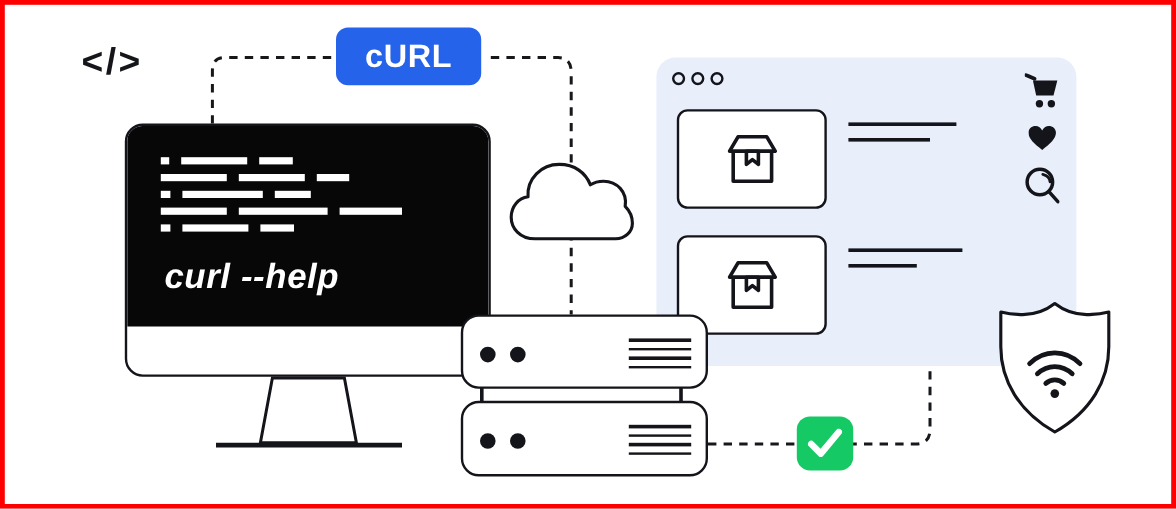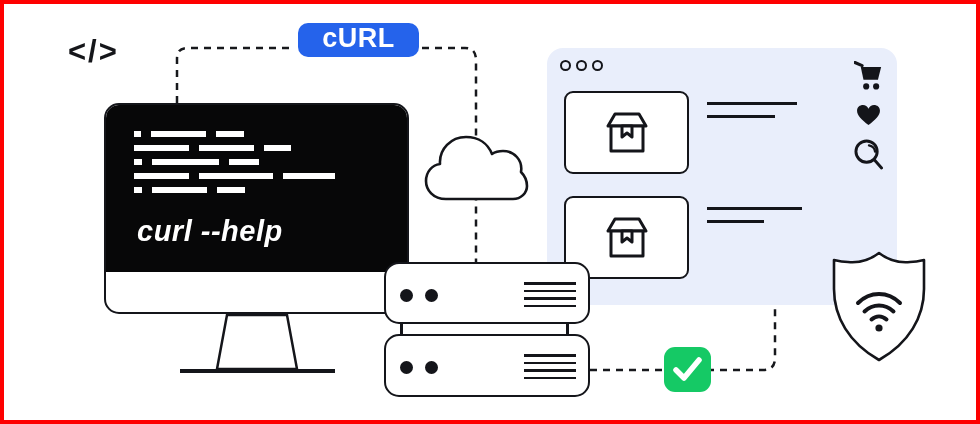--- a/index.html
+++ b/index.html
@@ -9,22 +9,22 @@
   svg{display:block;}
 
   
   .connectors{left:0;top:0;z-index:1;}
 
   
   .code-icon{left:64px;top:30px;z-index:6;font-weight:700;font-size:31px;
              letter-spacing:2px;color:#15161a;}
 
   
-  .curl-badge{left:294px;top:19px;width:121px;height:34px;background:#2563eb;
-              border-radius:10px;z-index:6;display:flex;align-items:flex-start;justify-content:center;}
+  .curl-badge{left:276px;top:19px;width:121px;height:48px;background:#2563eb;
+              border-radius:10px;z-index:6;display:flex;align-items:center;justify-content:center;}
   .curl-badge span{color:#fff;font-weight:700;font-size:27px;letter-spacing:.5px;}
 
   
   .monitor{left:100px;top:99px;width:305px;height:211px;z-index:3;background:#fff;
            border:2.5px solid #14151a;border-radius:15px;box-sizing:border-box;overflow:hidden;}
   .screen{position:absolute;left:0;top:0;right:0;height:167px;background:#070708;
           border-radius:12px 12px 0 0;}
   .code-lines{position:absolute;left:28px;top:26px;}
   .code-row{display:flex;gap:10px;margin-bottom:8.5px;}
   .code-seg{height:5.5px;background:#fff;}

